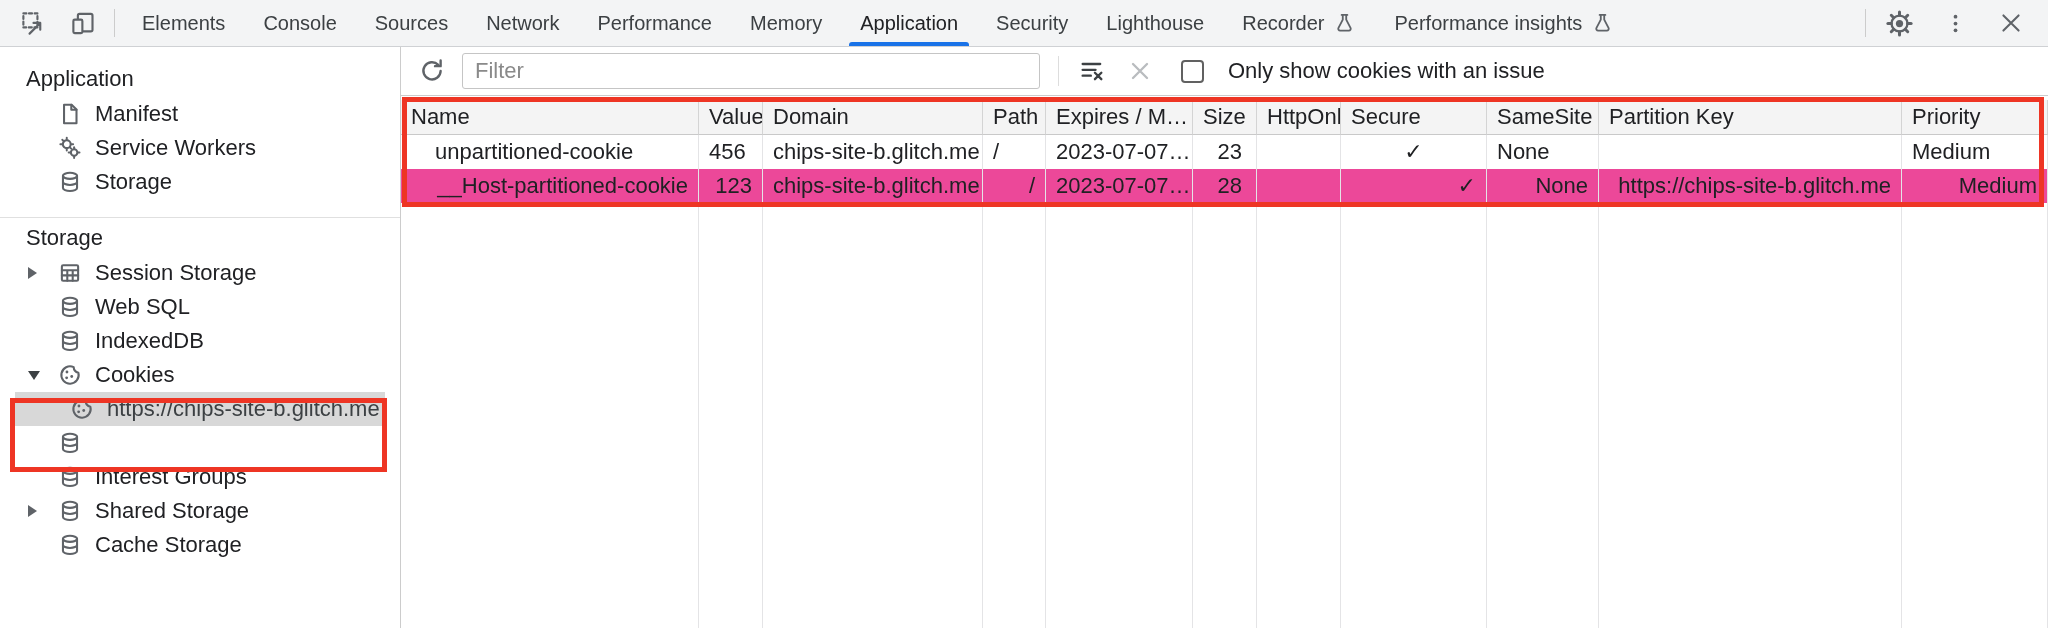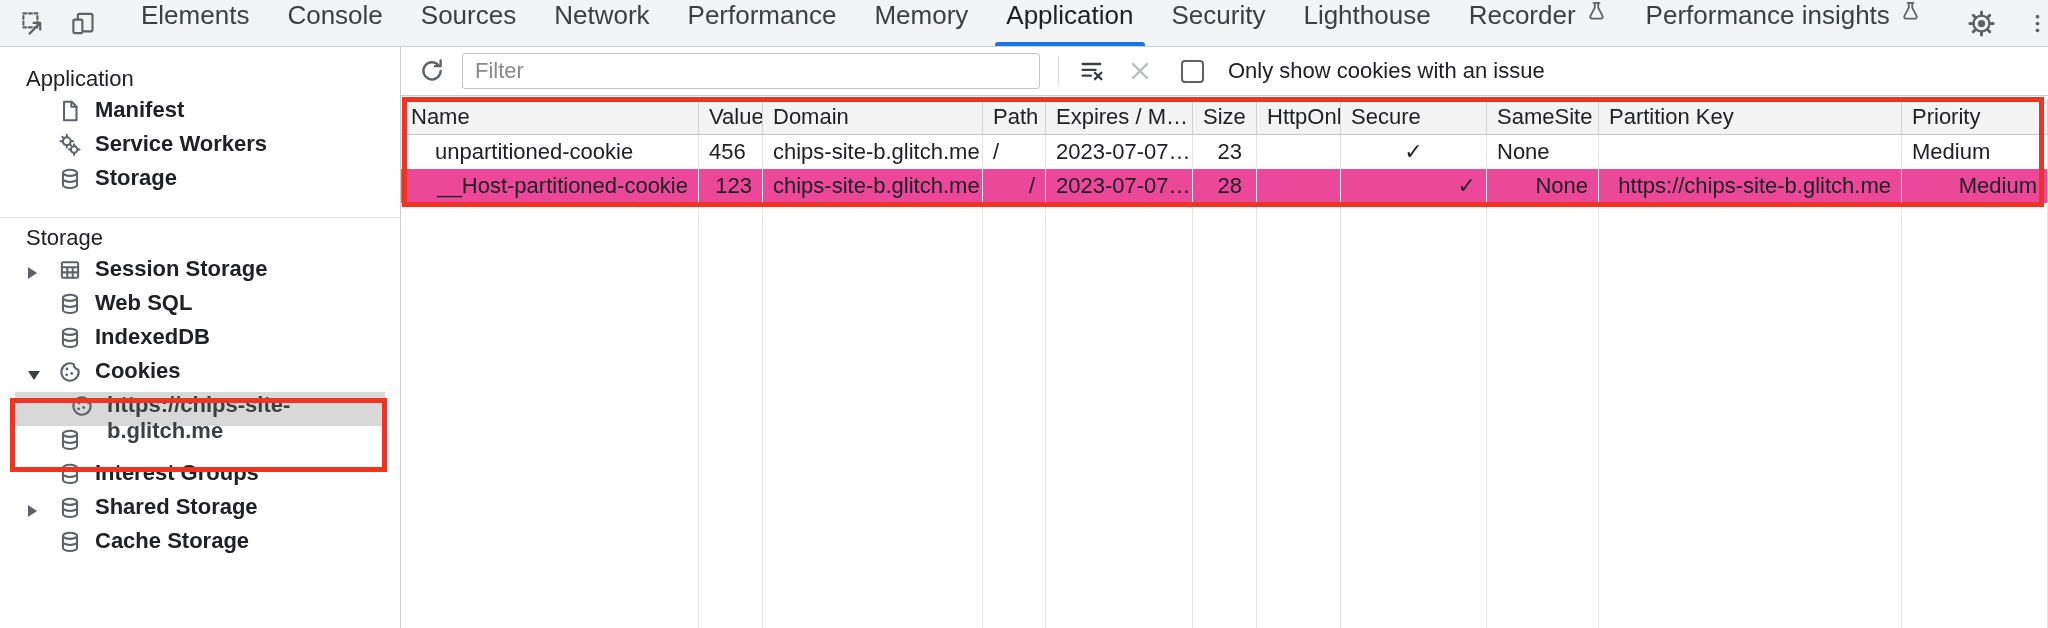--- a/index.html
+++ b/index.html
@@ -6,41 +6,41 @@
   html,body { width:2048px; height:628px; overflow:hidden; background:#fff;
     font-family:"Liberation Sans","DejaVu Sans",sans-serif; color:#202124; }
   :root { --accent:#1a73e8; --red:#ee3524; --sel:#d8d8d8; --icon:#5f6368; }
 
   
   .tabbar { height:47px; background:#f3f4f5; border-bottom:1px solid #cfd1d4;
     display:flex; align-items:stretch; }
   .tb-icons { display:flex; align-items:center; padding:0 6px 0 16px; gap:16px; }
   .tb-divider { width:1px; height:28px; background:#ccc; align-self:center; margin:0 8px; }
   .tabs { display:flex; align-items:stretch; flex:1; }
-  .tab { display:flex; align-items:flex-start; gap:9px; padding:0 19px; font-size:26px;
+  .tab { display:flex; align-items:center; gap:9px; padding:0 19px; font-size:20px;
     color:#3c4043; position:relative; cursor:default; white-space:nowrap; }
   .tab.selected { color:#202124; }
   .tab.selected::after { content:""; position:absolute; left:8px; right:8px; bottom:0;
     height:4px; background:var(--accent); border-radius:3px 3px 0 0; }
   .tb-right { display:flex; align-items:center; gap:22px; padding:0 20px 0 8px; }
   .ibtn { display:flex; align-items:center; justify-content:center; width:34px; height:34px; }
   svg { display:block; }
   .st { stroke:var(--icon); stroke-width:1.9; fill:none; stroke-linecap:round; stroke-linejoin:round; }
   .fl { fill:var(--icon); stroke:none; }
 
   
   .main { display:flex; height:581px; }
   .sidebar { width:401px; border-right:1px solid #ccc; background:#fff;
     position:relative; padding-top:12px; overflow:hidden; }
   .side-section { padding-bottom:18px; }
   .side-section.first { border-bottom:1px solid #e0e0e0; margin-bottom:0; }
   .side-title { height:36px; display:flex; align-items:center; padding-left:26px;
     font-size:22px; color:#202124; margin-top:2px; }
-  .tree-row { height:34px; display:flex; padding-left:28px;
-    font-size:22px; color:#202124; cursor:default; position:relative; z-index:2;font-weight:bold; }
+  .tree-row { height:34px; display:flex; align-items:center; padding-left:28px;
+    font-size:22px; color:#202124; cursor:default; position:relative; z-index:2; }
   .arrow-slot { width:28px; display:flex; align-items:center; }
   .tri-right { width:0; height:0; border-left:9px solid #5f6368;
     border-top:6px solid transparent; border-bottom:6px solid transparent; }
   .tri-down { width:0; height:0; border-top:9px solid #3c4043;
     border-left:6px solid transparent; border-right:6px solid transparent; }
   .row-icon { width:28px; height:28px; margin-right:11px; display:flex;
     align-items:center; justify-content:center; flex:0 0 28px; }
   .tree-row.child { padding-left:53px; margin-left:15px; margin-right:15px; }
   .tree-row.selected { background:var(--sel); color:#3c4043; }
   .red-box { position:absolute; border:5px solid var(--red); pointer-events:none; z-index:3; }

